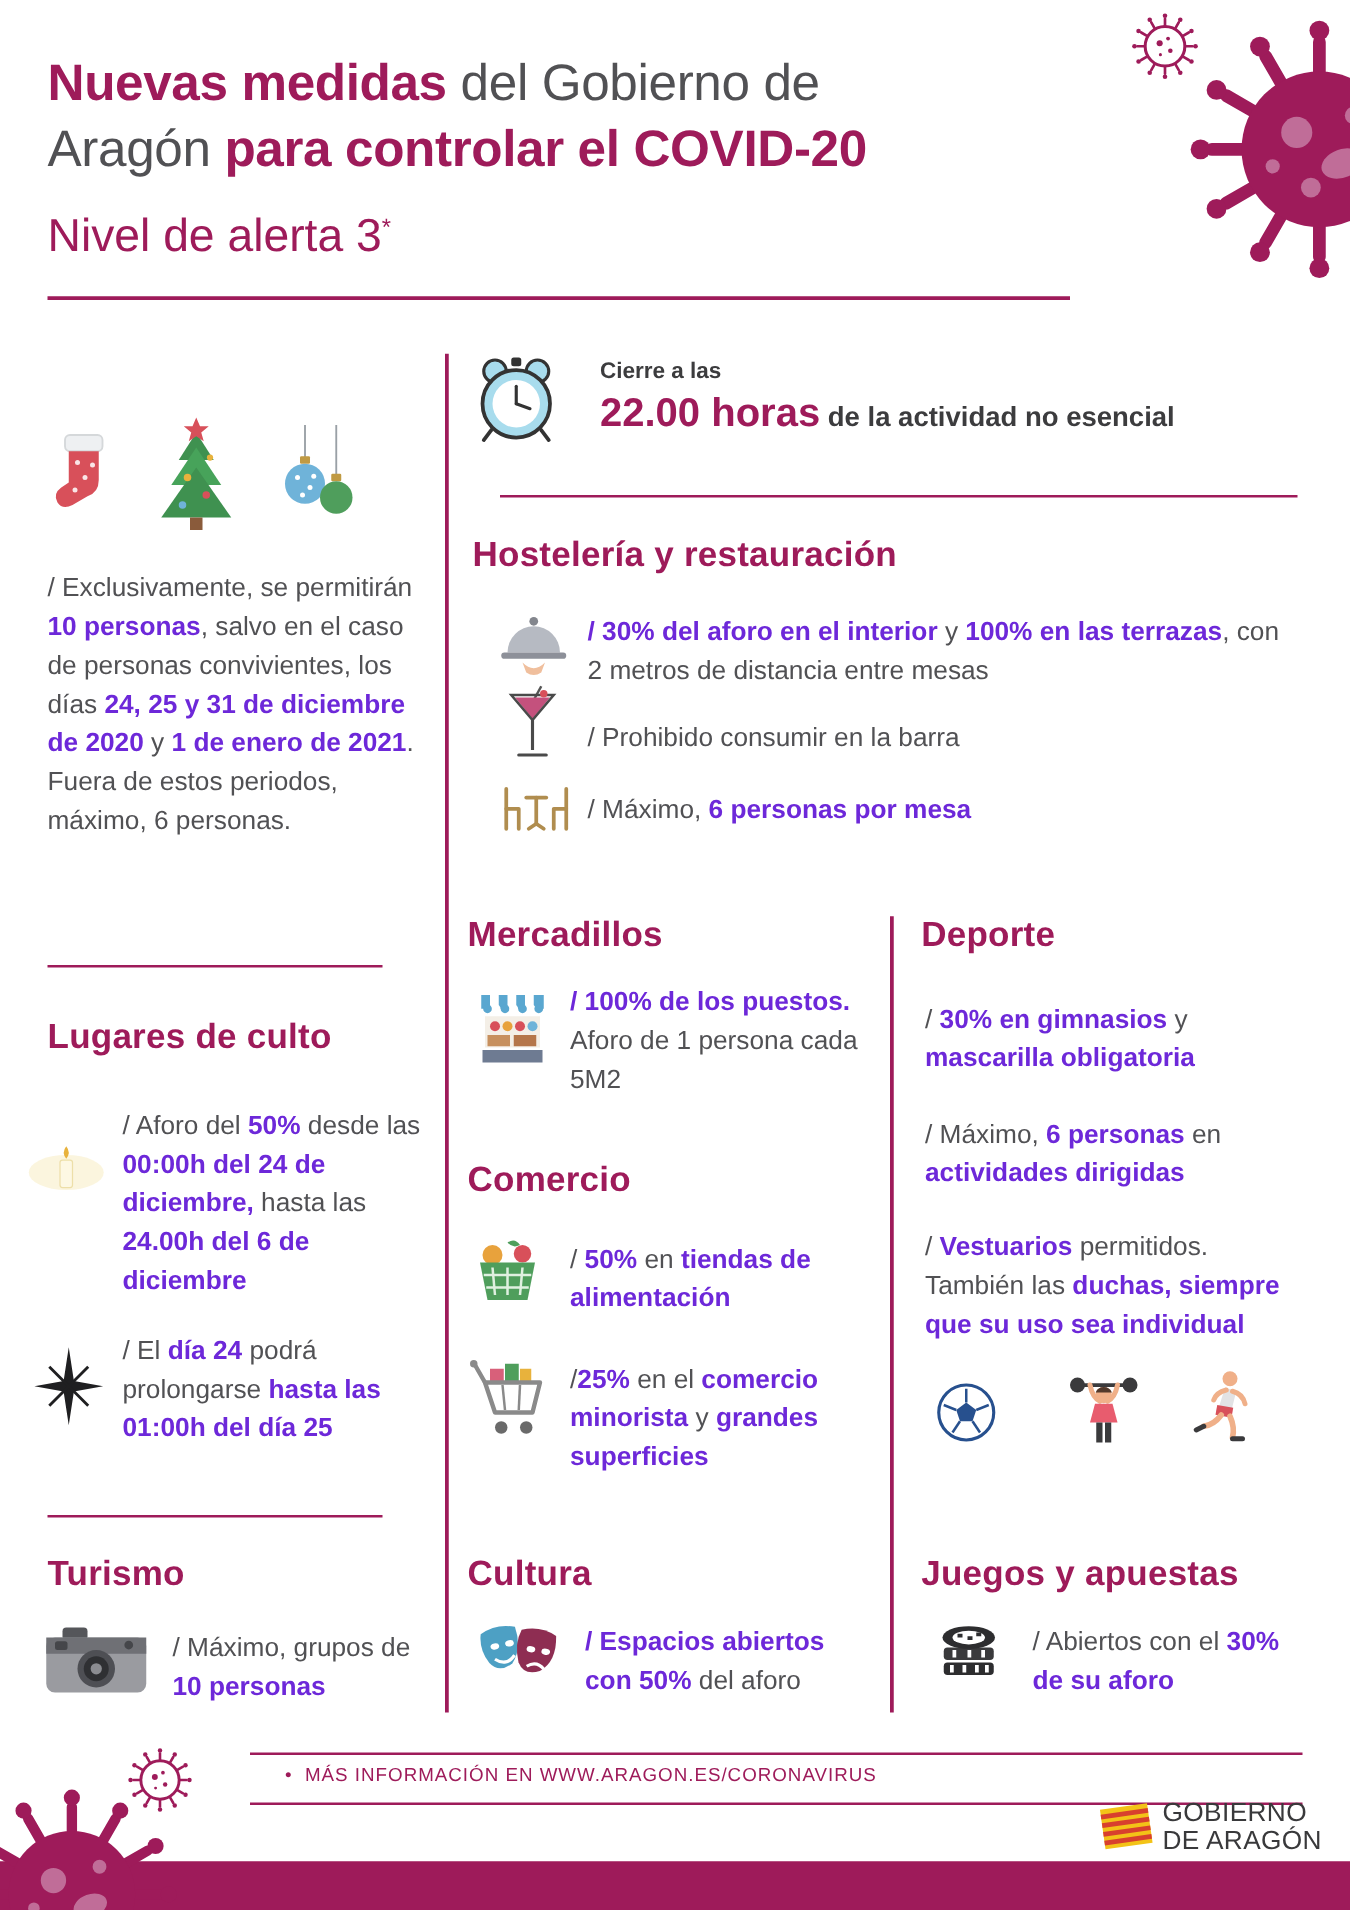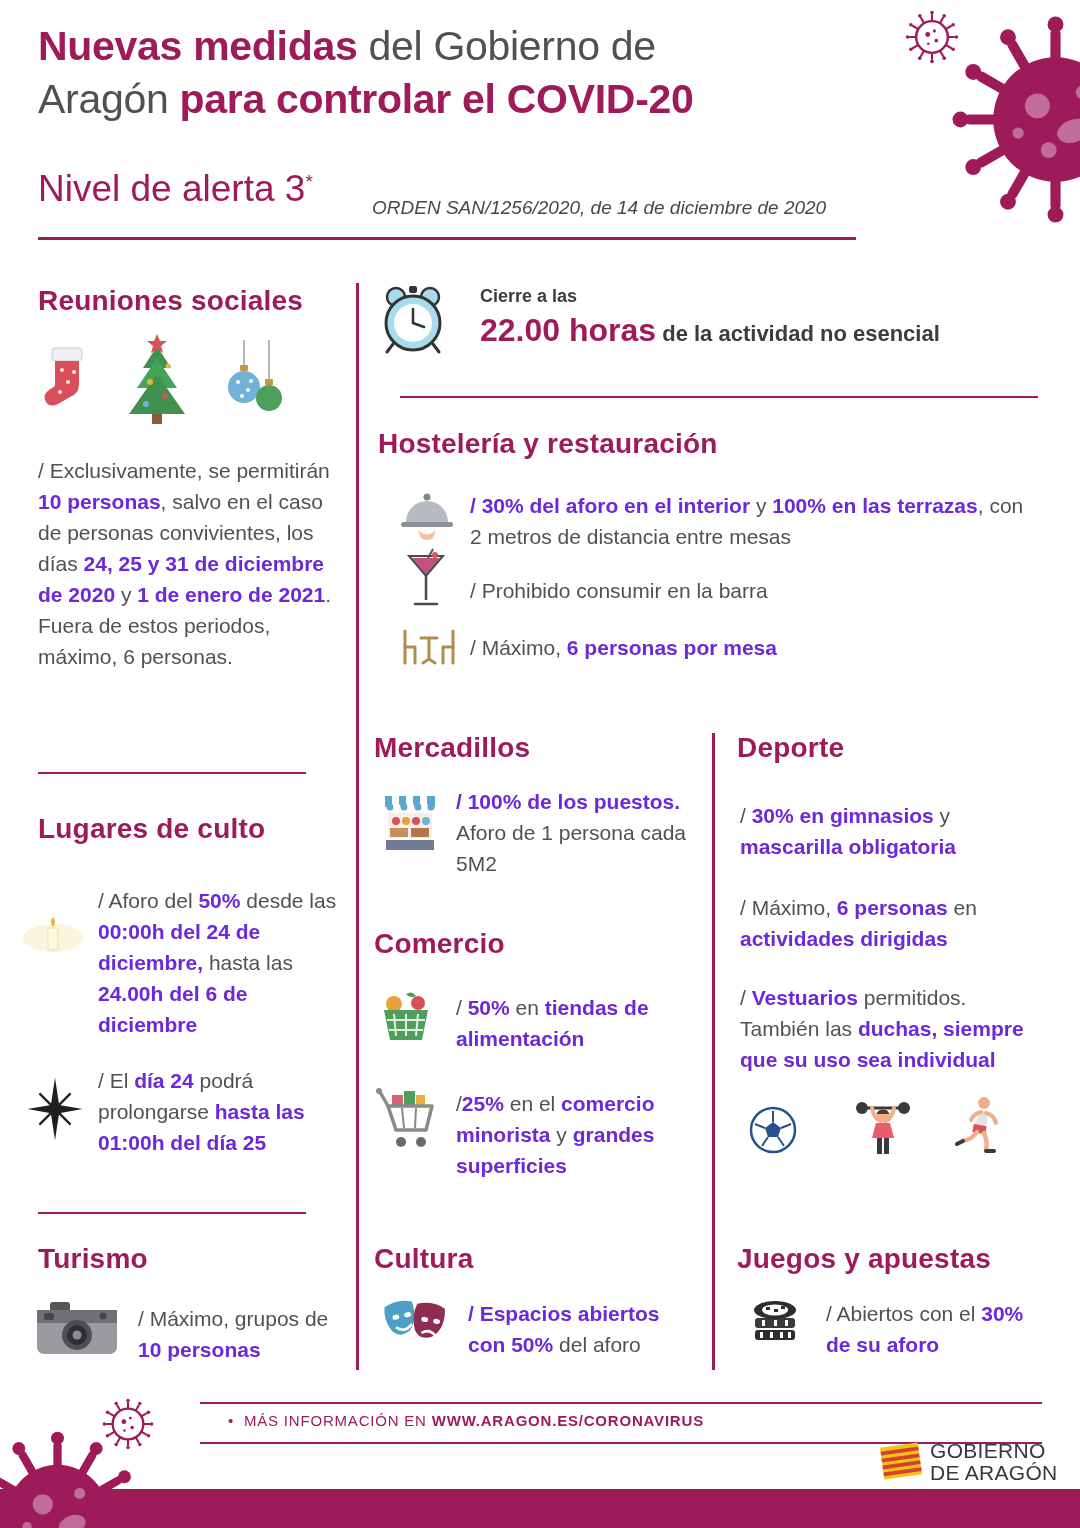--- a/index.html
+++ b/index.html
@@ -16,21 +16,21 @@
   .alert sup{ font-size:19px; }
   .order{ position:absolute; font-size:19px; font-style:italic; color:#48484a; }
   .h-sec{ position:absolute; font-size:28px; font-weight:bold; color:var(--accent); letter-spacing:0.2px; }
   .txt{ position:absolute; font-size:21px; line-height:31px; color:#515154; }
   .txt b{ color:#6d28d9; }
   .closure-intro{ position:absolute; font-size:18px; font-weight:bold; color:#3c3c3e; }
   .closure-line{ position:absolute; white-space:nowrap; }
   .closure-time{ font-size:32px; font-weight:bold; color:var(--accent); }
   .closure-suffix{ font-size:22px; font-weight:bold; color:#3c3c3e; }
   .footer-info{ position:absolute; font-size:15px; letter-spacing:0.8px; color:var(--accent); white-space:nowrap; }
-  .footer-info b{ font-weight:bold; }
+  .footer-info b{ font-weight:normal; }
   .logo-text{ position:absolute; font-size:21px; font-weight:normal; color:#39393b; line-height:22px; letter-spacing:0.3px; }
   .bar{ position:absolute; left:0; top:1489px; width:1080px; height:39px; background:var(--accent); z-index:1; }
   svg.deco{ position:absolute; z-index:2; }
 </style>
 </head>
 <body>
 
 <svg width="0" height="0" style="position:absolute">
   <defs>
     <g id="virus-f">
@@ -113,32 +113,30 @@
 
 <div class="page">
 
   <svg class="deco" style="left:903px;top:8px;width:58px;height:58px" viewBox="-95 -95 190 190">
       <use href="#virus-o"></use>
     </svg>
   <svg class="deco" style="left:948px;top:12px;width:215px;height:215px" viewBox="-95 -95 190 190">
       <use href="#virus-f"></use>
     </svg>
 
-  <div class="title" style="left:38px;top:20px">
+  <div class="title" style="left:38px;top:40px">
     <div><span class="t-accent">Nuevas medidas</span><span class="t-dark"> del Gobierno de</span></div>
     <div><span class="t-dark">Aragón </span><span class="t-accent">para controlar el COVID-20</span></div>
   </div>
   <div class="alert" style="left:38px;top:168px"><span>Nivel de alerta 3</span><sup>*</sup></div>
-  <div class="order" style="left:372px;top:197px">ORDEN SAN/1256/2020, de 14 de diciembre de 2020</div>
   <div class="hr" style="left:38px;top:237px;width:818px;height:3px"></div>
 
   <div class="vr" style="left:356px;top:283px;height:1087px"></div>
   <div class="vr" style="left:712px;top:733px;height:637px"></div>
 
-  <div class="h-sec" style="left:38px;top:285px">Reuniones sociales</div>
 
   <svg class="deco" style="left:40px;top:344px;width:55px;height:78px" viewBox="0 0 55 78">
     <rect x="12" y="4" width="30" height="13" rx="4" fill="#eef0f2" stroke="#d5d8da" stroke-width="1.5"></rect>
     <path d="M15 17 H39 V40 Q39 50 30 53 L18 60 Q10 64 6 58 Q2 51 9 46 L15 42 Z" fill="#d8505a"></path>
     <circle cx="34" cy="28" r="2" fill="#fff" opacity=".85"></circle>
       <circle cx="22" cy="26" r="2" fill="#fff" opacity=".85"></circle>
     <circle cx="28" cy="38" r="2" fill="#fff" opacity=".85"></circle>
       <circle cx="20" cy="48" r="2" fill="#fff" opacity=".85"></circle>
   </svg>
   <svg class="deco" style="left:118px;top:332px;width:78px;height:100px" viewBox="0 0 78 100">

